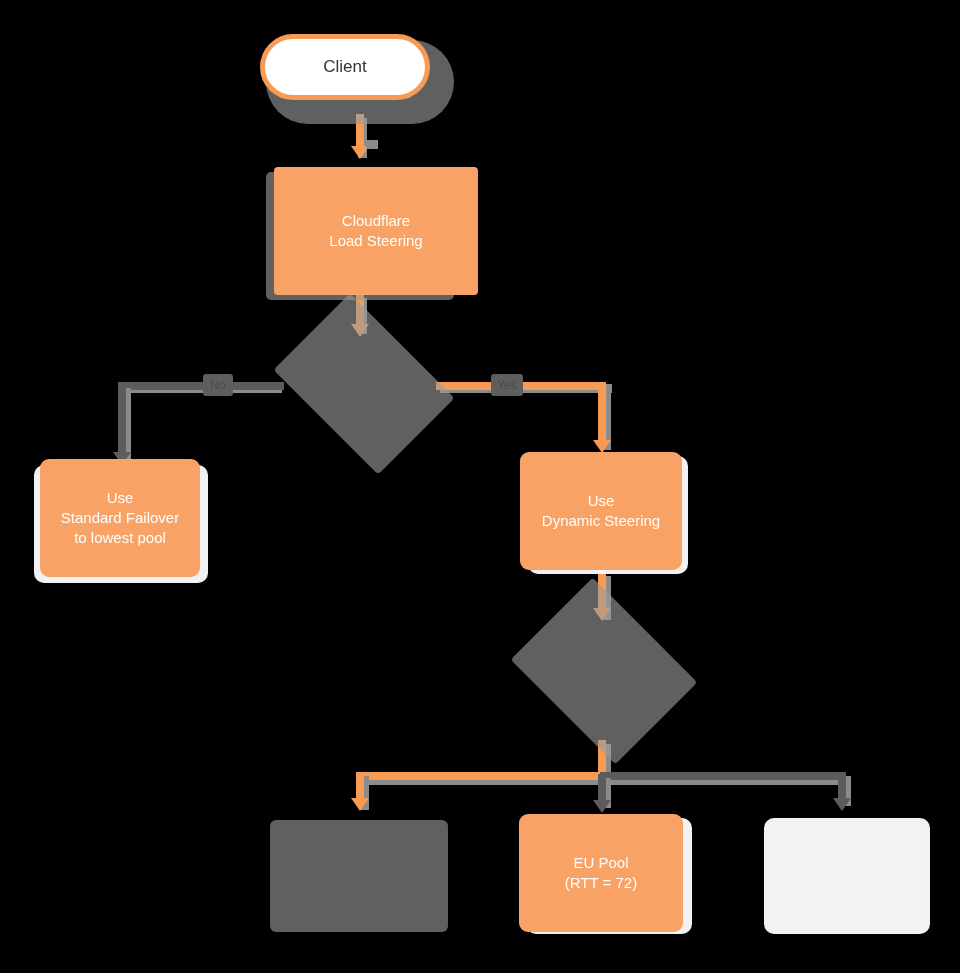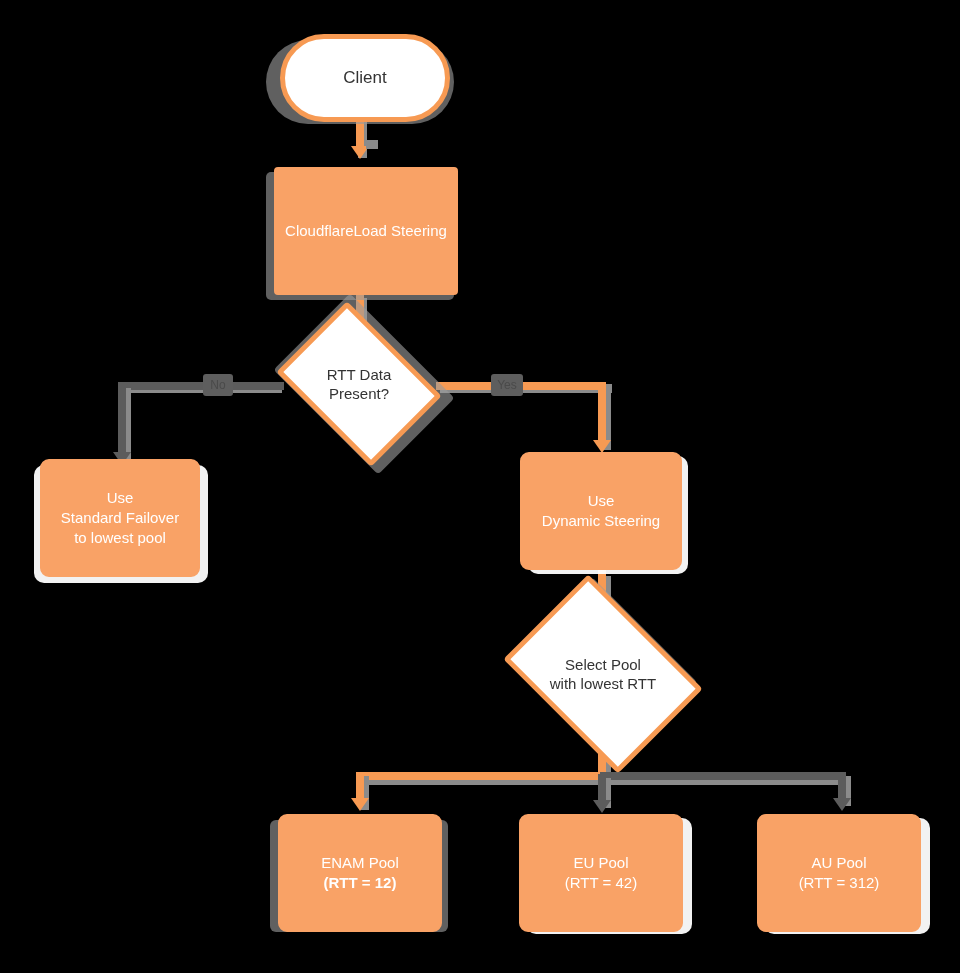--- a/index.html
+++ b/index.html
@@ -160,76 +160,50 @@
   <div class="arrow-down gray" style="left:833px; top:798px;"></div>
 
   <div class="shadow-seg" style="left:602px; top:778px; width:9px; height:30px;"></div>
   <div class="edge-seg seg-gray" style="left:598px; top:774px; width:8px; height:30px;"></div>
   <div class="arrow-down gray" style="left:593px; top:800px;"></div>
 
   <div class="edge-label" style="left:203px; top:374px; width:30px; height:22px;">No</div>
   <div class="edge-label" style="left:491px; top:374px; width:32px; height:22px;">Yes</div>
 
   <div class="node-shadow" style="left:266px; top:40px; width:188px; height:84px; border-radius:999px;"></div>
-  <div class="node pill" style="left:280px; top:34px; width:170px; height:88px;">
+  <div class="node pill" style="left:260px; top:34px; width:170px; height:66px;">
     <span>Client</span>
   </div>
 
   <div class="node-shadow" style="left:266px; top:172px; width:188px; height:128px; border-radius:5px;"></div>
-  <div class="node box-fill square" style="left:274px; top:167px; width:184px; height:128px; ">
+  <div class="node box-fill square" style="left:274px; top:167px; width:204px; height:128px; flex-direction:column;">
     <span>Cloudflare</span>
     <span>Load Steering</span>
   </div>
 
   <div class="node-shadow" style="left:290px; top:330px; width:148px; height:108px; transform:rotate(45deg); border-radius:4px; transform-origin:center;"></div>
-  <div class="diamond-wrap" style="left:292px; top:334px; width:134px; height:100px;">
-    <div class="diamond-shape"></div>
-    <div class="diamond-label">
-      <div>
-        <div>RTT Data</div>
-        <div>Present?</div>
-      </div>
-    </div>
-  </div>
 
   <div class="node-shadow" style="left:34px; top:465px; width:174px; height:118px; border-radius:10px; background:#ffffff; opacity:.95;"></div>
   <div class="node box-fill" style="left:40px; top:459px; width:160px; height:118px; flex-direction:column;">
     <span>Use</span>
     <span class="nowrap">Standard Failover</span>
     <span class="nowrap">to lowest pool</span>
   </div>
 
   <div class="node-shadow" style="left:528px; top:456px; width:160px; height:118px; border-radius:10px; background:#ffffff; opacity:.95;"></div>
   <div class="node box-fill" style="left:520px; top:452px; width:162px; height:118px; flex-direction:column;">
     <span>Use</span>
     <span class="nowrap">Dynamic Steering</span>
   </div>
 
   <div class="node-shadow" style="left:530px; top:613px; width:148px; height:116px; transform:rotate(45deg); border-radius:4px; transform-origin:center;"></div>
-  <div class="diamond-wrap" style="left:522px; top:614px; width:162px; height:120px;">
-    <div class="diamond-shape"></div>
-    <div class="diamond-label">
-      <div>
-        <div>Select Pool</div>
-        <div>with lowest RTT</div>
-      </div>
-    </div>
-  </div>
 
   <div class="node-shadow" style="left:270px; top:820px; width:178px; height:112px; border-radius:6px;"></div>
-  <div class="node box-fill" style="left:278px; top:814px; width:164px; height:118px; flex-direction:column;">
-    <span>ENAM Pool</span>
-    <span class="b">(RTT = 12)</span>
-  </div>
 
   <div class="node-shadow" style="left:526px; top:818px; width:166px; height:116px; border-radius:10px; background:#ffffff; opacity:.95;"></div>
   <div class="node box-fill" style="left:519px; top:814px; width:164px; height:118px; flex-direction:column;">
     <span>EU Pool</span>
-    <span>(RTT = 42)</span>
+    <span>(RTT = 72)</span>
   </div>
 
   <div class="node-shadow" style="left:764px; top:818px; width:166px; height:116px; border-radius:10px; background:#ffffff; opacity:.95;"></div>
-  <div class="node box-fill" style="left:757px; top:814px; width:164px; height:118px; flex-direction:column;">
-    <span>AU Pool</span>
-    <span>(RTT = 312)</span>
-  </div>
 
 </div>
 
 </body></html>

